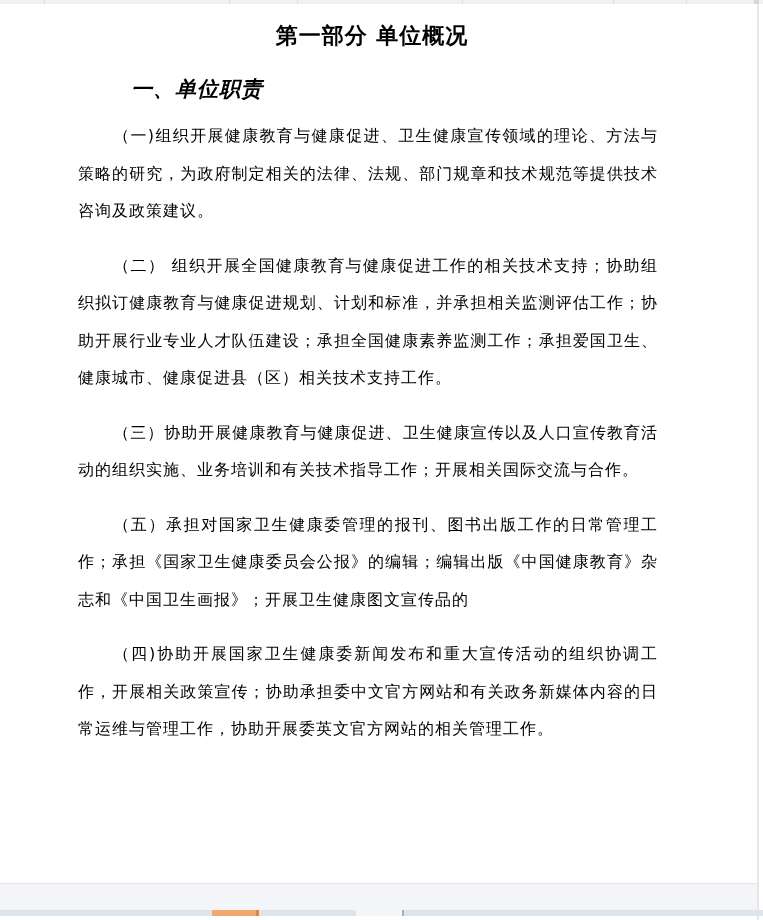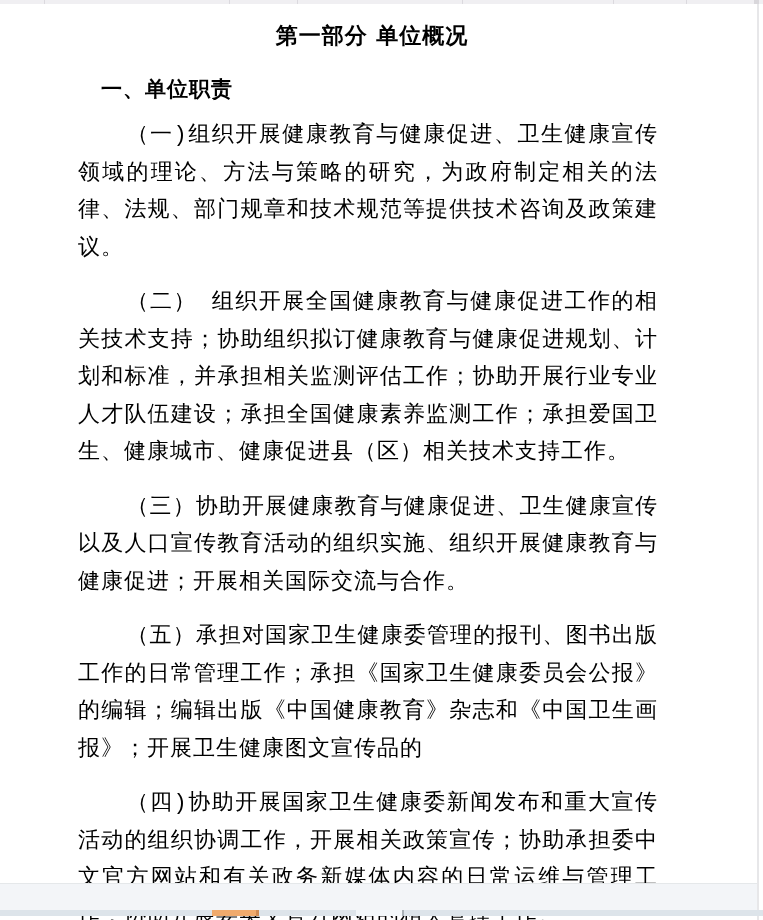--- a/index.html
+++ b/index.html
@@ -54,35 +54,35 @@
   .doc-title {
     margin: 0;
     font-size: 22px;
     line-height: 30px;
     font-weight: 700;
     text-align: center;
     letter-spacing: 1px;
     white-space: pre;
   }
   .section-heading {
-    margin: 24px 0 0 23px;
+    margin: 24px 0 0 53px;
     font-size: 21px;
     line-height: 28px;
     font-weight: 700;
     letter-spacing: 1px;
+    font-style: italic;
   }
   .doc p.body-para {
     margin: 17px 8px 0 0;
-    font-size: 22px;
+    font-size: 16px;
     line-height: 37.5px;
     letter-spacing: 1px;
     text-align: justify;
     text-indent: 2.2em;
     font-weight: 400;
-    font-family: Liberation Mono, monospace;
   }
   .doc p.body-para.first {
     margin-top: 14px;
   }
 
   
   .footer-band {
     position: absolute;
     top: 883px; left: 0;
     width: 757px; height: 27px;
@@ -121,21 +121,21 @@
   <span class="corner-nub"></span>
 </div>
 
 <div class="right-edge-line"></div>
 
 <div class="doc">
   <h1 class="doc-title">第一部分 单位概况</h1>
   <h2 class="section-heading">一、单位职责</h2>
   <p class="body-para first">（一)组织开展健康教育与健康促进、卫生健康宣传领域的理论、方法与策略的研究，为政府制定相关的法律、法规、部门规章和技术规范等提供技术咨询及政策建议。</p>
   <p class="body-para">（二） 组织开展全国健康教育与健康促进工作的相关技术支持；协助组织拟订健康教育与健康促进规划、计划和标准，并承担相关监测评估工作；协助开展行业专业人才队伍建设；承担全国健康素养监测工作；承担爱国卫生、健康城市、健康促进县（区）相关技术支持工作。</p>
-  <p class="body-para">（三）协助开展健康教育与健康促进、卫生健康宣传以及人口宣传教育活动的组织实施、组织开展健康教育与健康促进；开展相关国际交流与合作。</p>
+  <p class="body-para">（三）协助开展健康教育与健康促进、卫生健康宣传以及人口宣传教育活动的组织实施、业务培训和有关技术指导工作；开展相关国际交流与合作。</p>
   <p class="body-para">（五）承担对国家卫生健康委管理的报刊、图书出版工作的日常管理工作；承担《国家卫生健康委员会公报》的编辑；编辑出版《中国健康教育》杂志和《中国卫生画报》；开展卫生健康图文宣传品的</p>
   <p class="body-para">（四)协助开展国家卫生健康委新闻发布和重大宣传活动的组织协调工作，开展相关政策宣传；协助承担委中文官方网站和有关政务新媒体内容的日常运维与管理工作，协助开展委英文官方网站的相关管理工作。</p>
 </div>
 
 <div class="footer-band" style="background: rgb(243, 245, 248);"></div>
 
 <div class="bottom-strip">
   <span class="seg seg-bar-left" style="background: rgb(221, 228, 234);"></span>
   <span class="seg seg-orange" style="background: rgb(240, 170, 108);"></span>
   <span class="seg seg-orange-edge" style="background: rgb(207, 138, 82);"></span>

